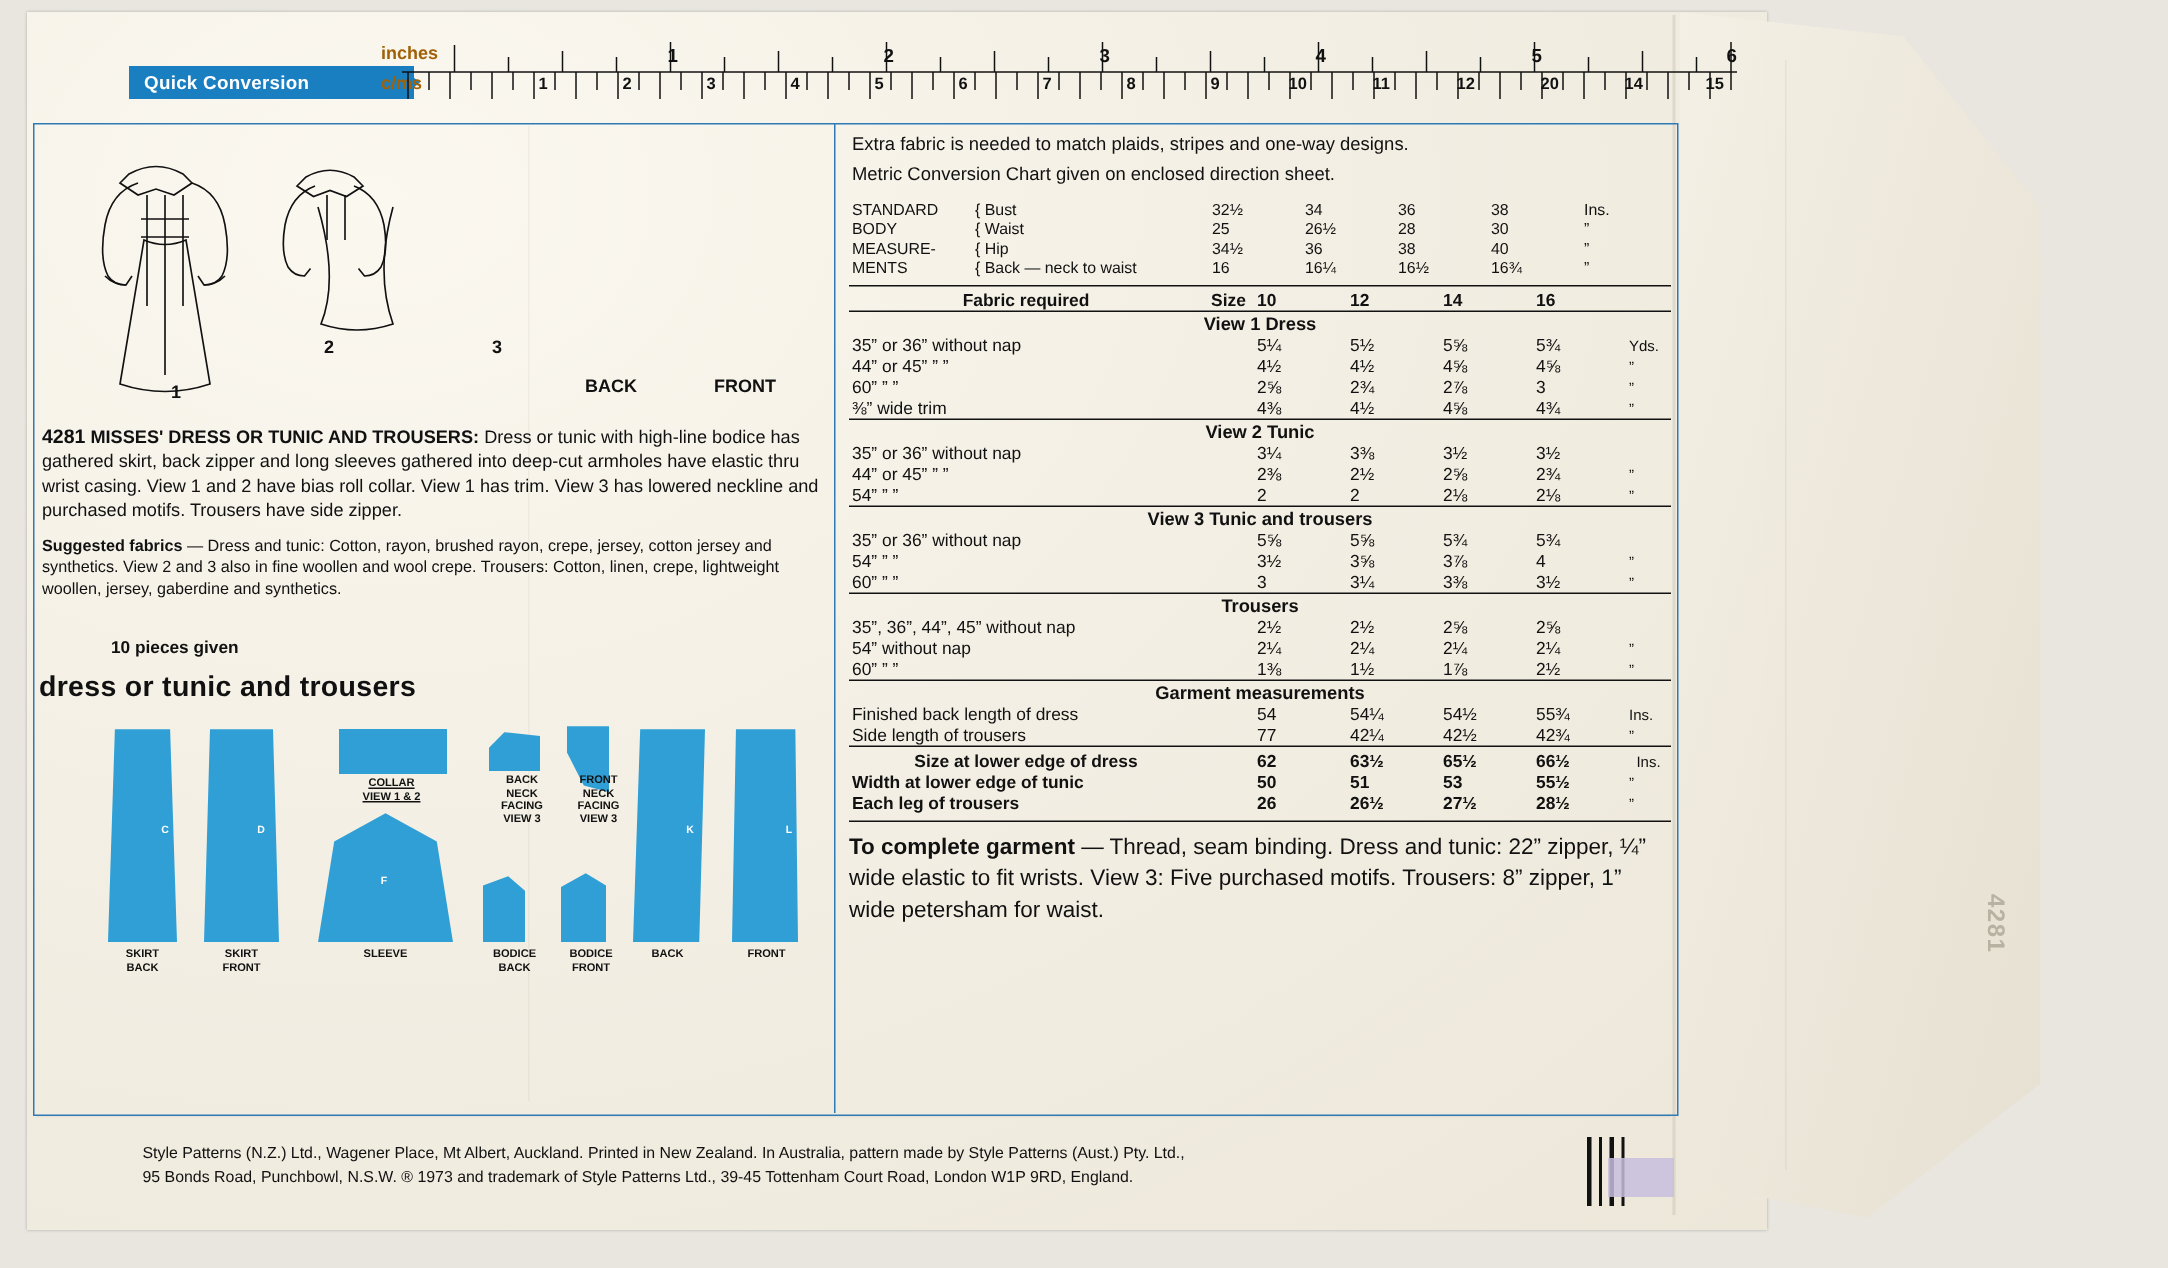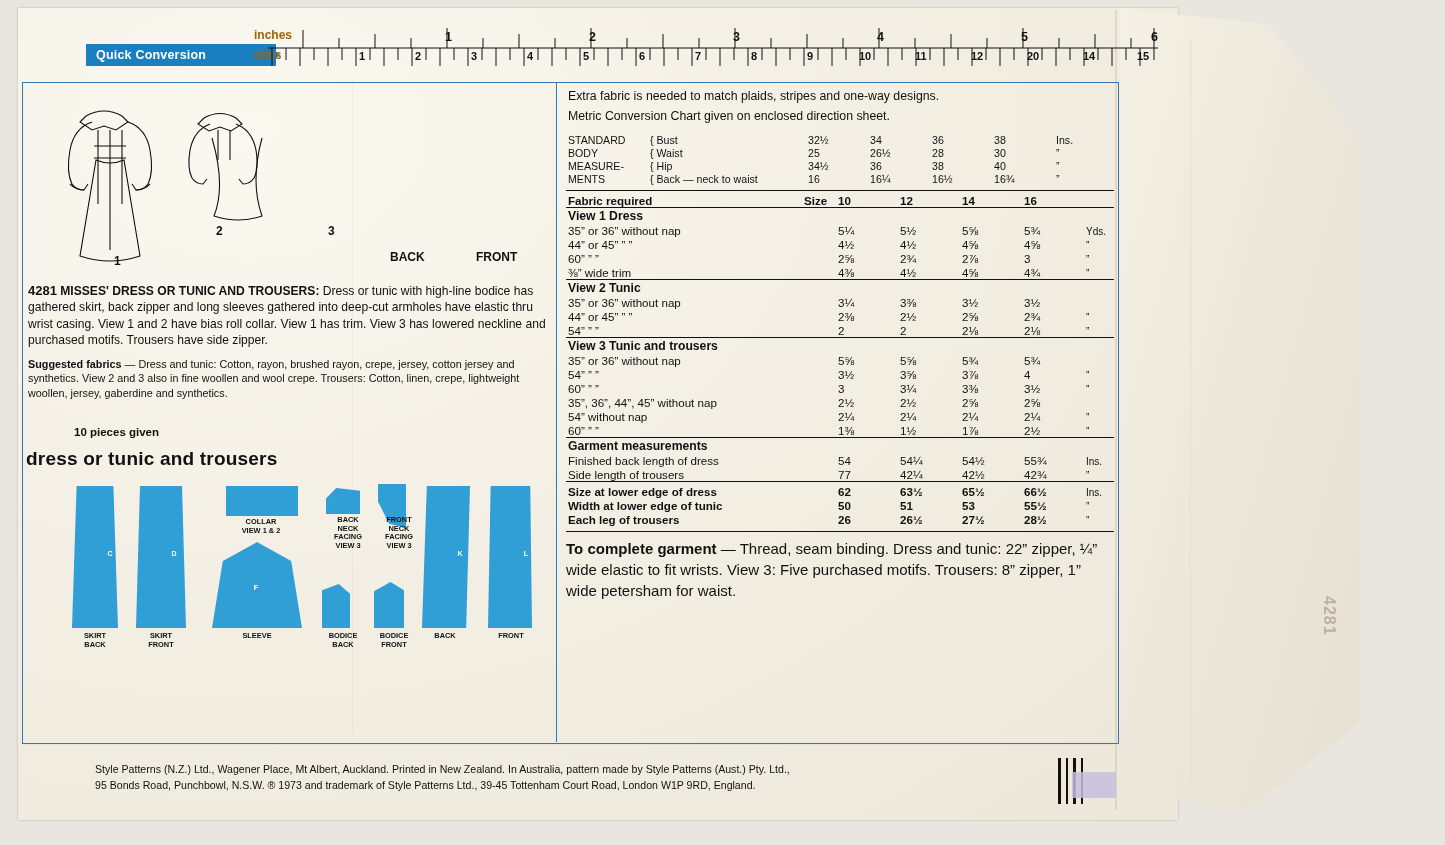--- a/index.html
+++ b/index.html
@@ -57,21 +57,21 @@
 
   .pieces{position:relative;height:200px;margin-top:10px;}
   .pc{position:absolute;background:#2f9fd6;}
   .pclabel{position:absolute;font-size:7.4px;font-weight:bold;text-align:center;color:#111;line-height:1.15;width:70px;}
   .pcin{position:absolute;font-size:7px;font-weight:bold;color:#fff;text-align:center;line-height:1.1;width:60px;}
 
   
   .rtop{font-size:12.3px;line-height:1.45;color:#111;margin:0 0 8px 2px;}
   table.tbl{border-collapse:collapse;width:100%;font-size:11.6px;color:#111;}
   table.tbl td{padding:0.5px 2px;vertical-align:bottom;white-space:nowrap;}
-  .rule{border-top:1px solid #111;}
+  .rule{border-top:1px solid #111;text-align:center;}
   .bold{font-weight:bold;}
   .num-col{width:58px;text-align:left;}
   .lbl{width:232px;}
   .unit{font-size:10px;}
   .std td{font-size:10.6px;padding:0 2px;}
   .sec-title{font-weight:bold;font-size:12.2px;padding-top:4px;}
   .tocomplete{font-size:15px;line-height:1.42;margin-top:6px;color:#111;}
   .tocomplete b{font-weight:bold;}
 
   .footer{position:absolute;left:95px;top:762px;width:1000px;font-size:10.6px;line-height:1.5;color:#111;}
@@ -299,21 +299,21 @@
 
       <div class="pc" style="left:46px;top:6px;width:46px;height:142px;clip-path:polygon(10% 0,90% 0,100% 100%,0 100%);"></div>
       <div class="pcin" style="left:54px;top:70px;">C</div>
       <div class="pclabel" style="left:34px;top:152px;">SKIRT<br>BACK</div>
 
       <div class="pc" style="left:110px;top:6px;width:50px;height:142px;clip-path:polygon(8% 0,92% 0,100% 100%,0 100%);"></div>
       <div class="pcin" style="left:118px;top:70px;">D</div>
       <div class="pclabel" style="left:100px;top:152px;">SKIRT<br>FRONT</div>
 
       <div class="pc" style="left:200px;top:6px;width:72px;height:30px;"></div>
-      <div class="pclabel" style="left:200px;top:38px;">COLLAR<br>VIEW 1 &amp; 2</div>
+      <div class="pclabel" style="left:200px;top:38px;text-decoration:underline;">COLLAR<br>VIEW 1 &amp; 2</div>
 
       <div class="pc" style="left:300px;top:8px;width:34px;height:26px;clip-path:polygon(0 40%,30% 0,100% 10%,100% 100%,0 100%);"></div>
       <div class="pclabel" style="left:287px;top:36px;">BACK<br>NECK<br>FACING<br>VIEW 3</div>
 
       <div class="pc" style="left:352px;top:4px;width:28px;height:44px;clip-path:polygon(0 0,100% 0,100% 100%,40% 90%,0 40%);"></div>
       <div class="pclabel" style="left:338px;top:36px;">FRONT<br>NECK<br>FACING<br>VIEW 3</div>
 
       <div class="pc" style="left:186px;top:62px;width:90px;height:86px;clip-path:polygon(12% 22%,50% 0,88% 22%,100% 100%,0 100%);"></div>
       <div class="pcin" style="left:200px;top:104px;">F</div>
       <div class="pclabel" style="left:196px;top:152px;">SLEEVE</div>
@@ -487,20 +487,23 @@
         <td>60”               ”        ”</td>
             <td></td>
         <td class="num-col">3</td>
         <td class="num-col">3¼</td>
         <td class="num-col">3⅜</td>
         <td class="num-col">3½</td>
         <td class="unit">”</td>
       </tr>
 
       <tr>
+            <td class="sec-title rule" colspan="7">Trousers</td>
+          </tr>
+      <tr>
         <td>35”, 36”, 44”, 45” without nap</td>
             <td></td>
         <td class="num-col">2½</td>
         <td class="num-col">2½</td>
         <td class="num-col">2⅝</td>
         <td class="num-col">2⅝</td>
         <td class="unit"></td>
       </tr>
       <tr>
         <td>54”  without nap</td>

